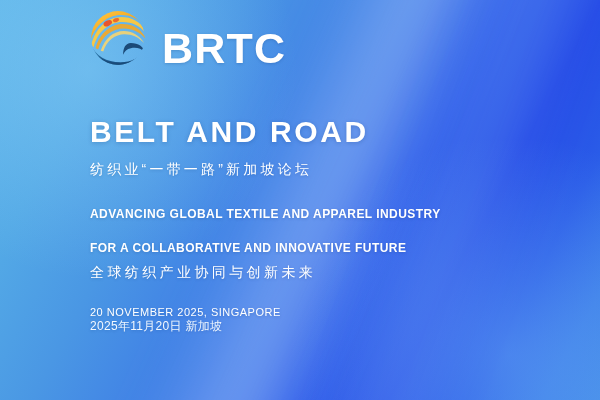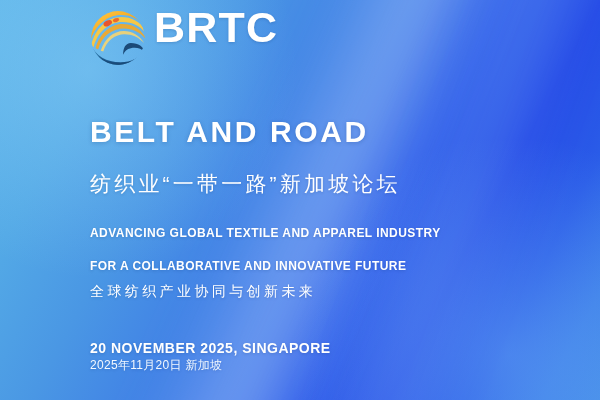--- a/index.html
+++ b/index.html
@@ -78,22 +78,22 @@
     background: radial-gradient(circle at 50% 50%, rgba(110,175,245,0.45), rgba(110,175,245,0) 70%);
     pointer-events: none;
   }
 
   
   .brand {
     position: absolute;
     left: 86px;
     top: 6px;
     display: flex;
-    align-items: flex-start;
-    gap: 4px;
+    align-items: flex-end;
+    gap: 12px;
   }
   .brand-logo {
     width: 64px;
     height: 64px;
     display: block;
   }
   .brand-word {
     color: #ffffff;
     font-size: 43px;
     font-weight: 700;
@@ -115,23 +115,23 @@
     color: #ffffff;
     font-size: 30px;
     font-weight: 700;
     letter-spacing: 2.6px;
     line-height: 1.32;
     white-space: nowrap;
     text-shadow: 0 1px 4px rgba(12,48,110,0.25);
   }
 
   .subtitle-cn {
-    margin-top: 19px;
-    color: #ffffff;
-    font-size: 21px;
+    margin-top: 9px;
+    color: #ffffff;
+    font-size: 14px;
     font-weight: 500;
     letter-spacing: 3.2px;
     line-height: 1.2;
     white-space: nowrap;
     text-shadow: 0 1px 3px rgba(12,48,110,0.22);
   }
 
   .tagline {
     margin-top: 28px;
     color: #ffffff;
@@ -148,24 +148,24 @@
     color: #ffffff;
     font-size: 14px;
     font-weight: 500;
     letter-spacing: 3.4px;
     line-height: 1.2;
     white-space: nowrap;
     text-shadow: 0 1px 3px rgba(12,48,110,0.22);
   }
 
   .date-en {
-    margin-top: 40px;
-    color: #ffffff;
-    font-size: 14px;
-    font-weight: 700;
+    margin-top: 24px;
+    color: #ffffff;
+    font-size: 11px;
+    font-weight: 400;
     letter-spacing: 0.5px;
     line-height: 1.3;
     white-space: nowrap;
     text-shadow: 0 1px 3px rgba(12,48,110,0.22);
   }
 
   .date-cn {
     color: #f2f8ff;
     font-size: 12px;
     font-weight: 400;

